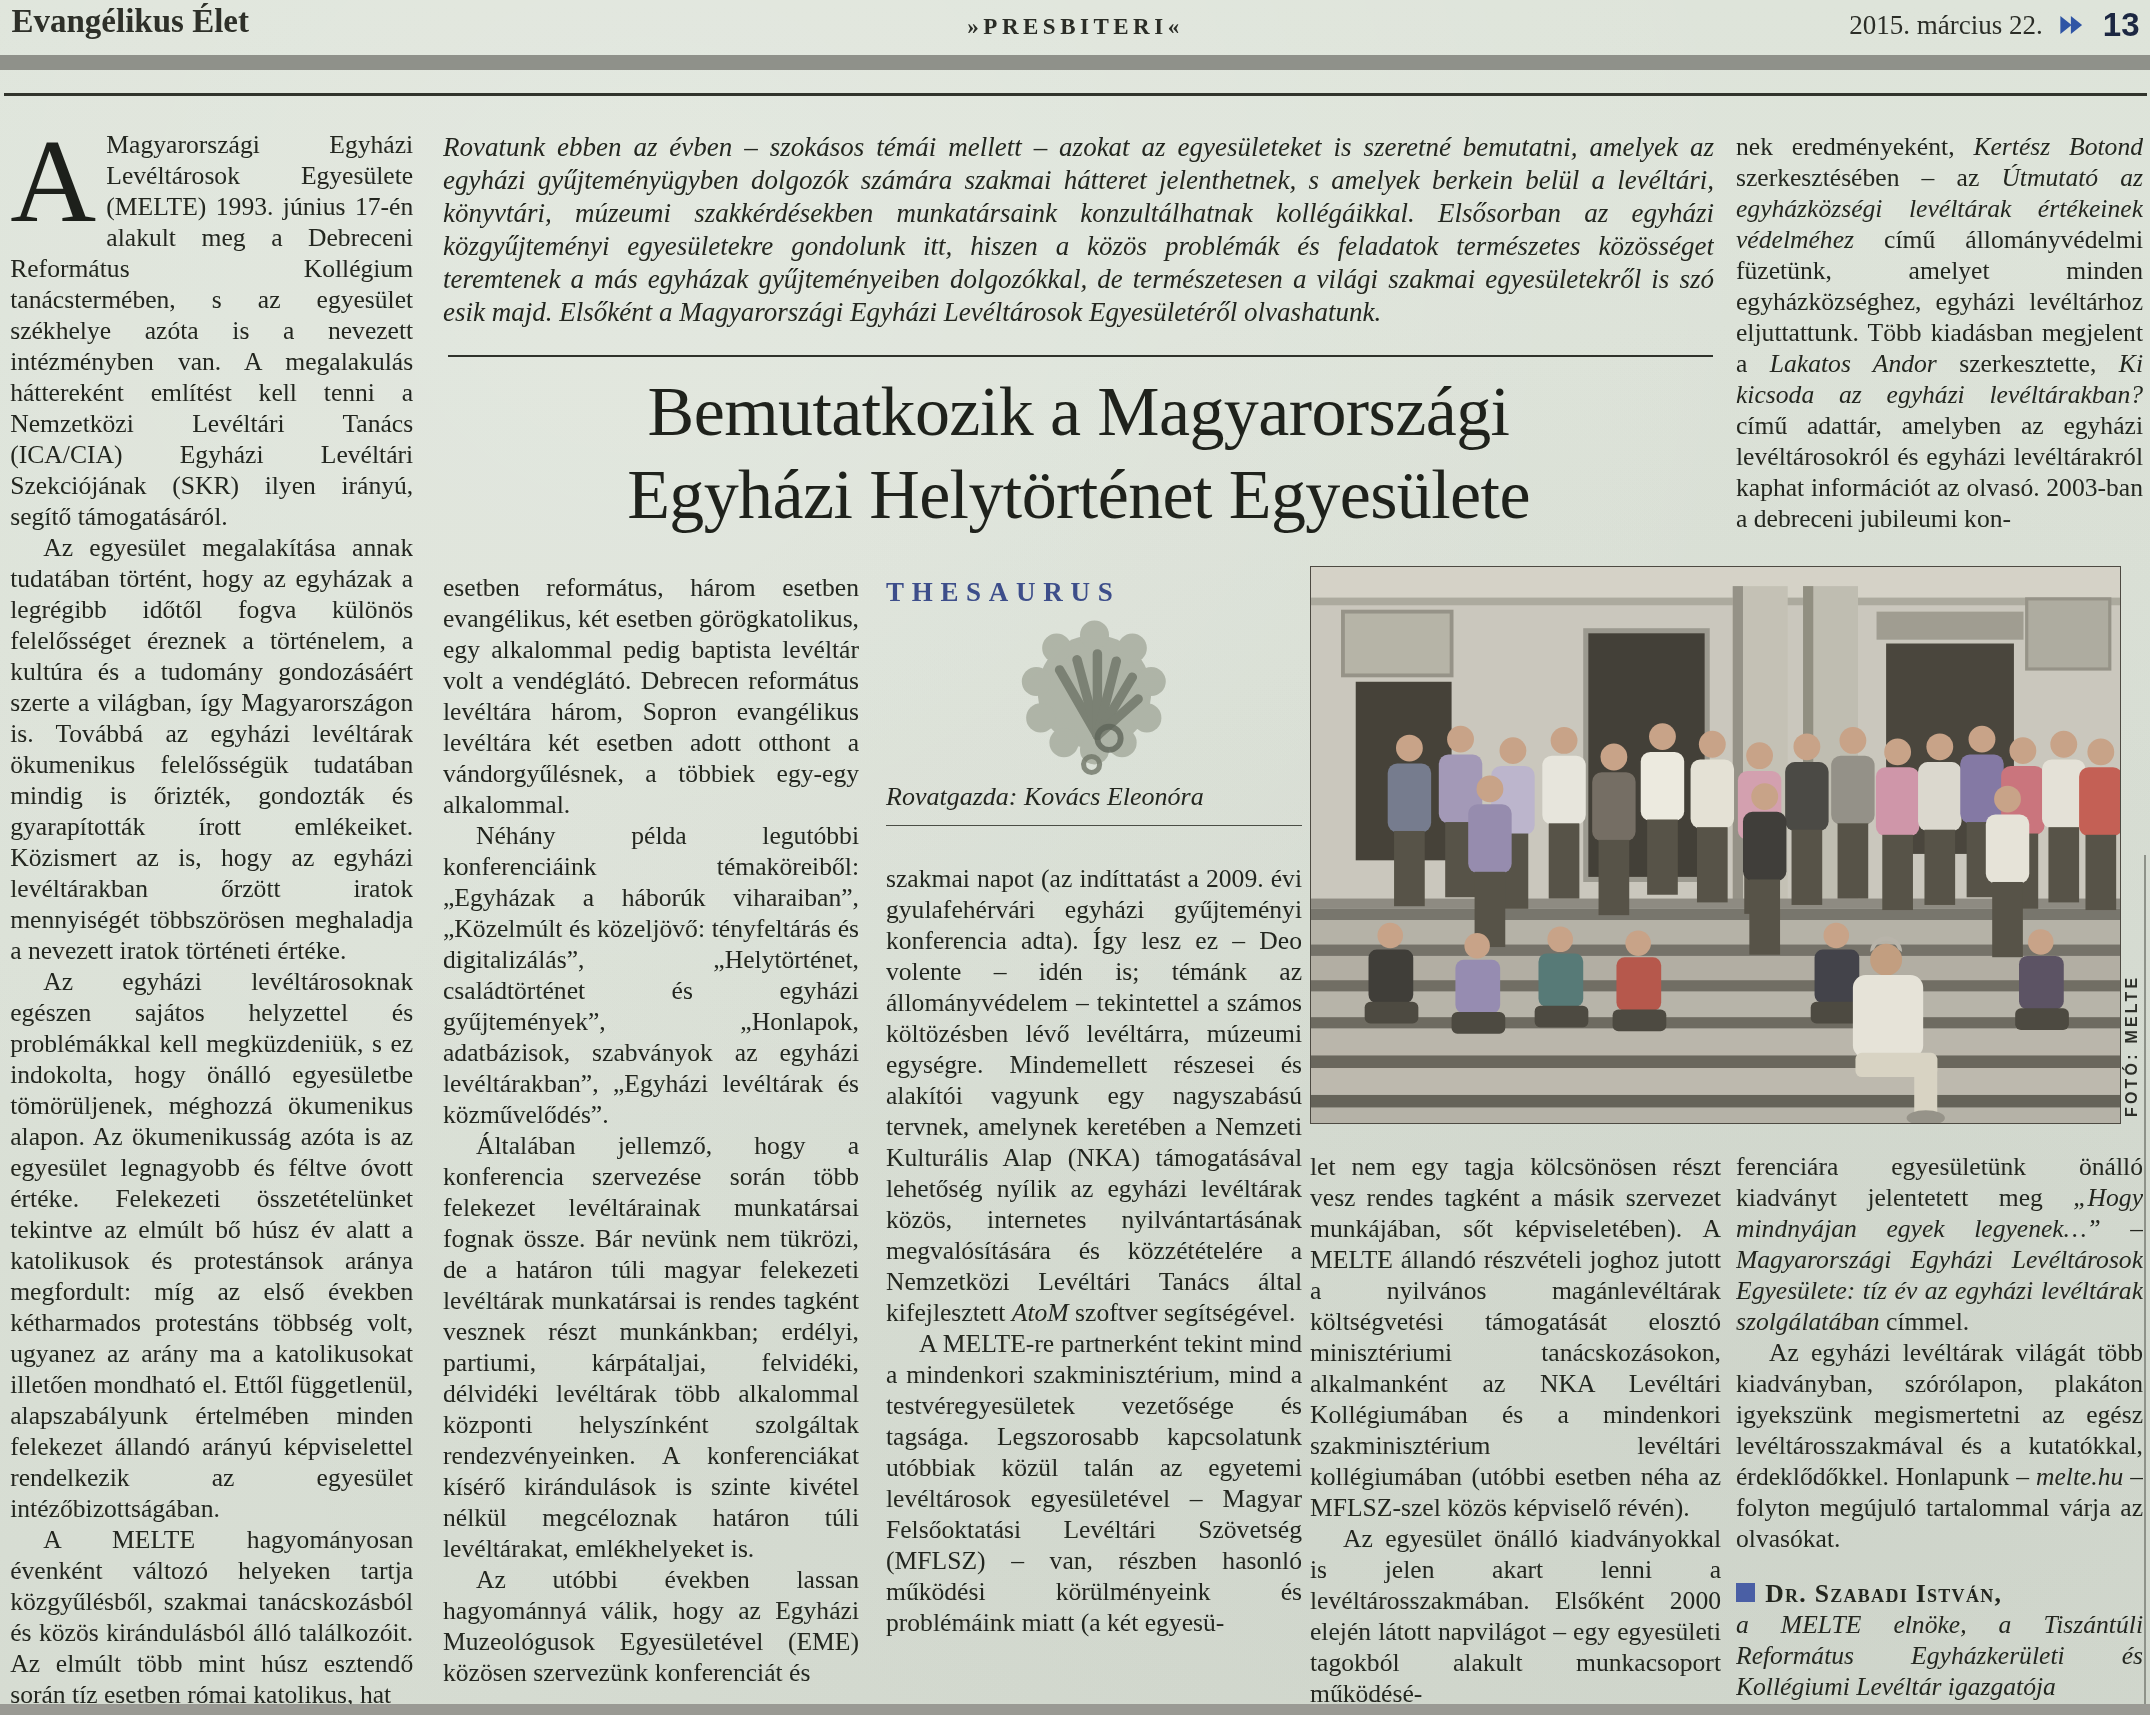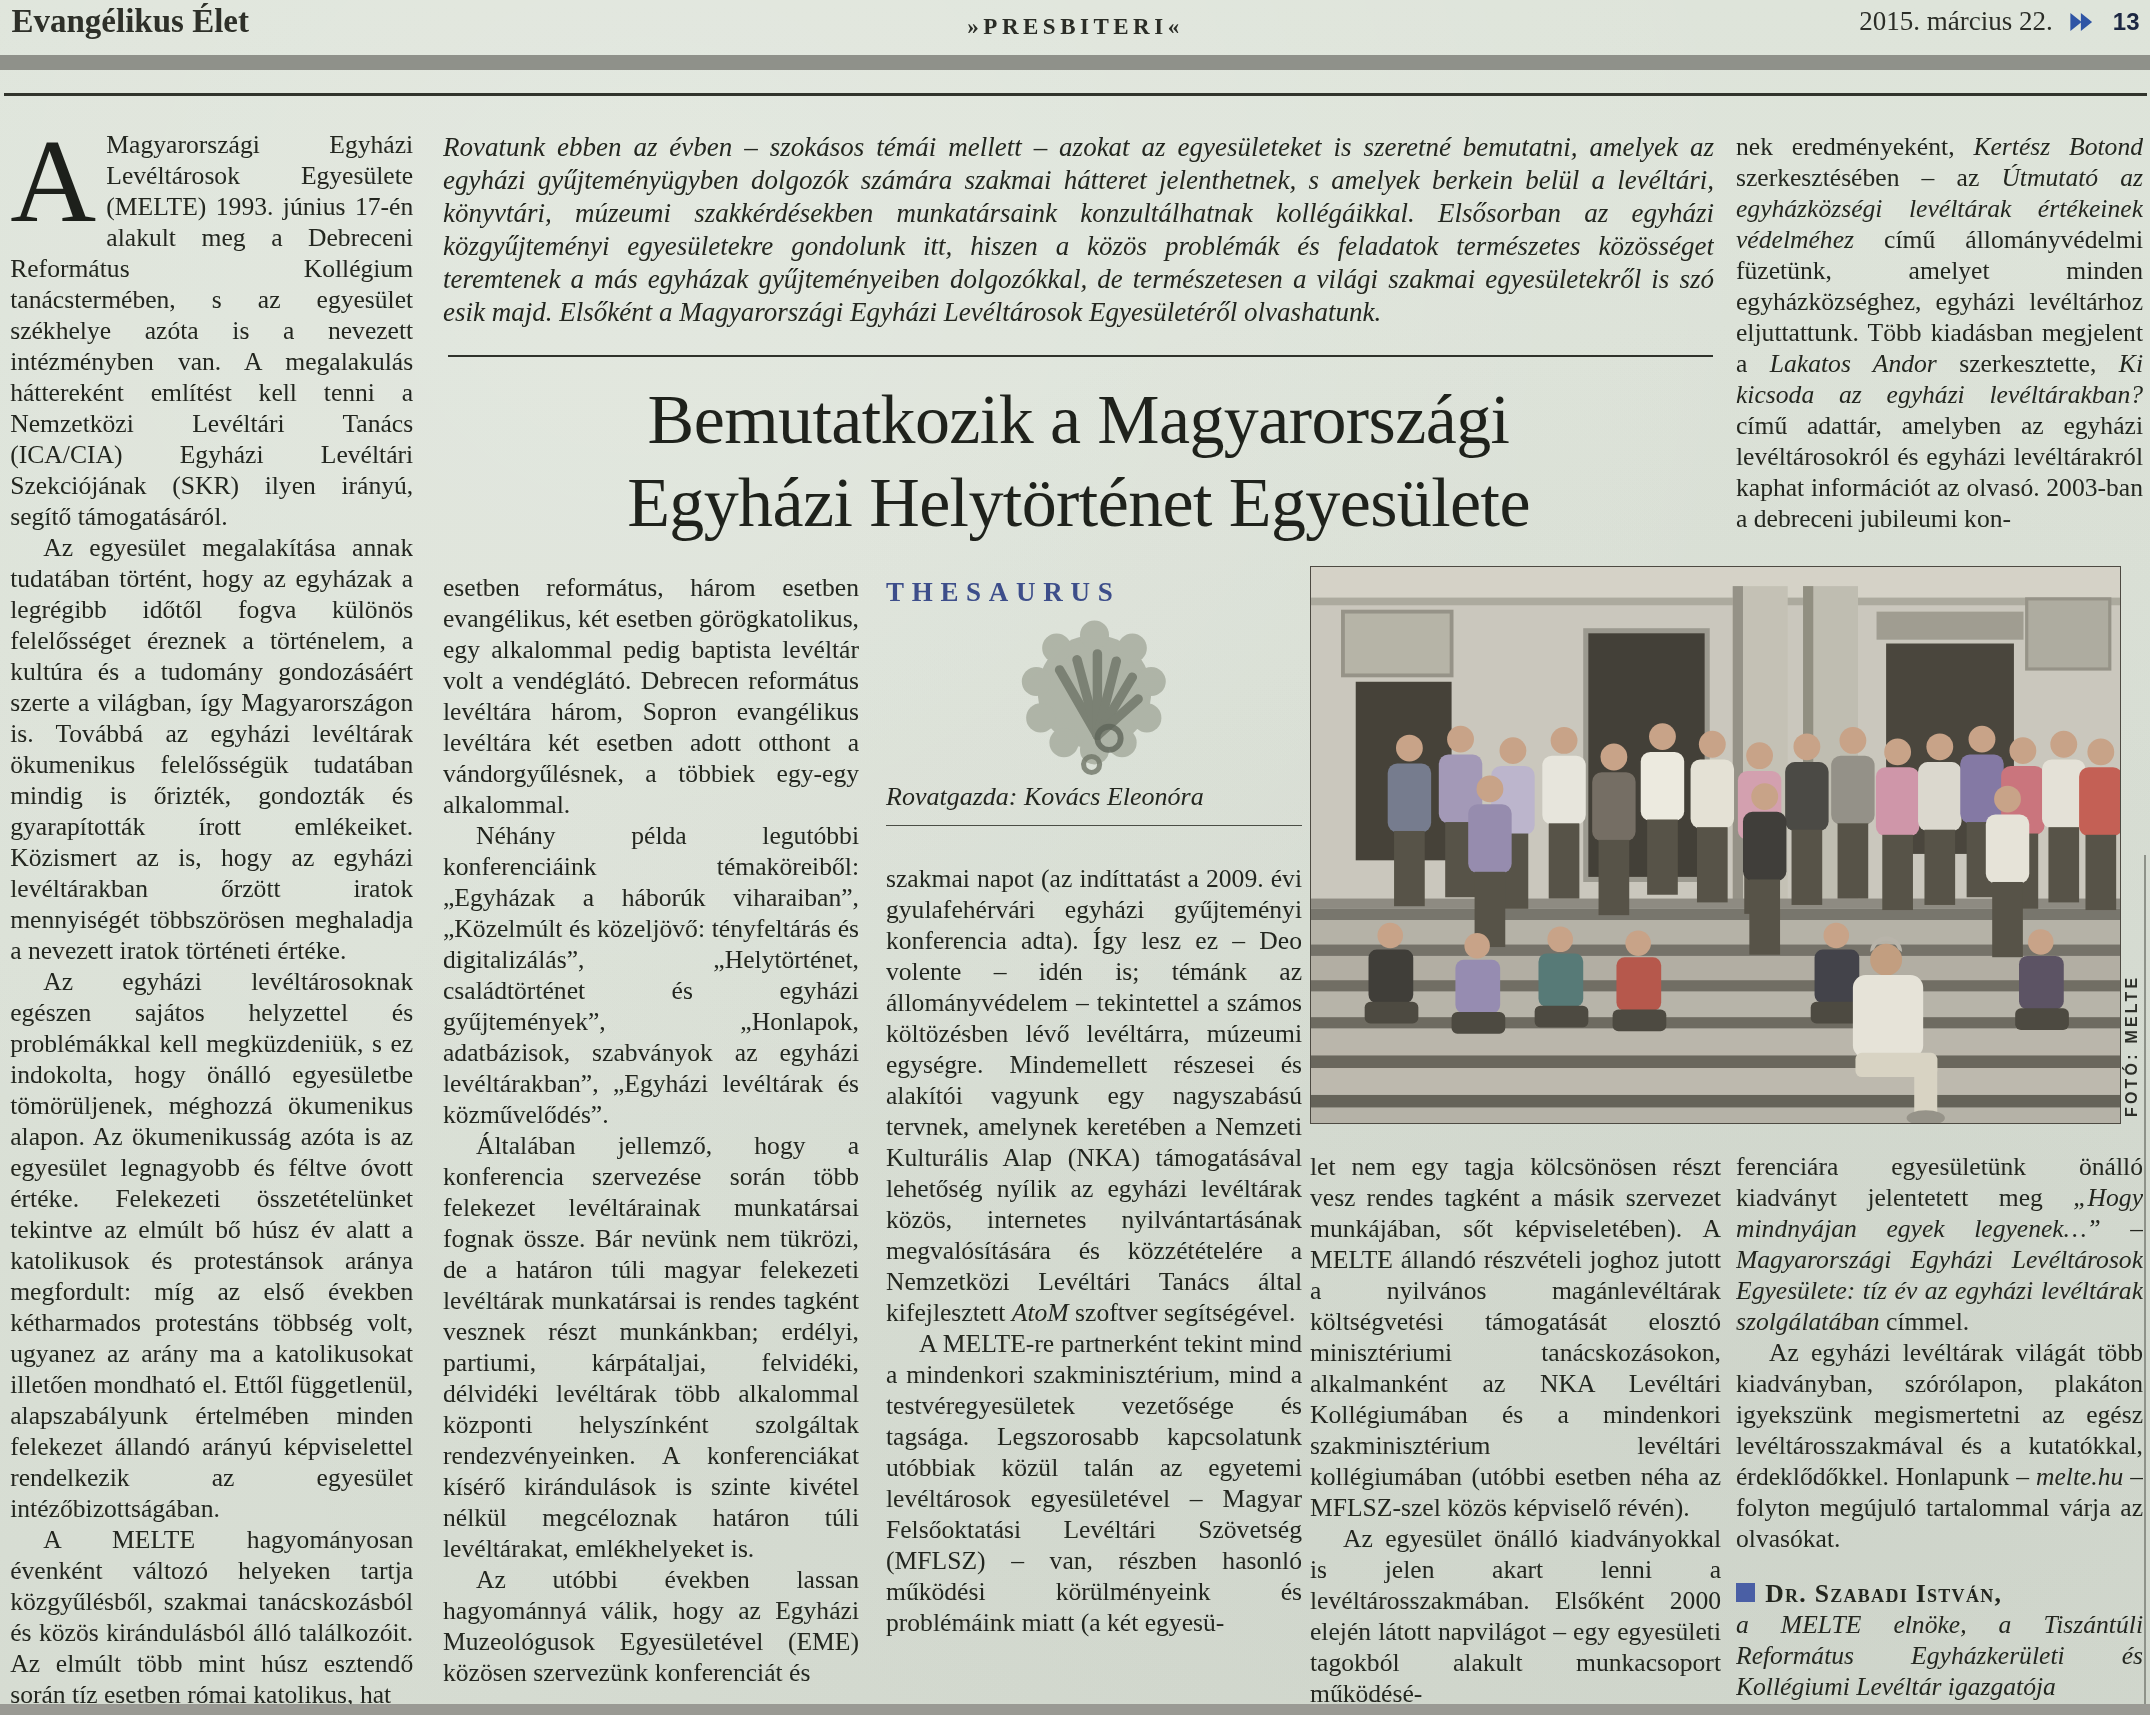--- a/index.html
+++ b/index.html
@@ -14,41 +14,41 @@
       linear-gradient(180deg,#dee4da 0%,#dbe1d7 55%,#d6dcd2 100%);
   }
   
   .page-header{position:absolute;left:0;top:0;width:100%;height:54px;}
   .masthead{position:absolute;left:11.5px;top:2.6px;font-size:33px;font-weight:600;letter-spacing:0;color:#2e3029;}
   .section-label{position:absolute;left:50%;top:14px;transform:translateX(-50%);
     font-size:23px;font-weight:700;letter-spacing:4.5px;color:#2b2d27;}
   .date-group{position:absolute;right:11.5px;top:6.4px;display:flex;align-items:center;gap:16px;}
   .date{font-size:27px;color:#2b2d27;}
   .arrow-icon{width:28px;height:22px;display:block;}
-  .pageno{font-family:"Liberation Sans",sans-serif;font-weight:700;font-size:24px;color:#1c2742;}
+  .pageno{font-family:"Liberation Sans",sans-serif;font-weight:700;font-size:33px;color:#1c2742;}
   .band{position:absolute;left:0;top:55px;width:100%;height:14.7px;background:#8f918a;}
   .rule-top{position:absolute;left:3.8px;top:93px;width:2143px;height:2.6px;background:#31342c;}
   
   .col, .colflow{
     text-align:justify;font-size:25.6px;line-height:31px;color:#23261f;
     overflow:hidden;
   }
   .col{position:absolute;}
   .col p, .colflow p{margin:0;text-indent:33px;}
   .col p:first-child, .colflow p:first-child{text-indent:0;}
   #col1 p:first-child::first-letter{
     float:left;font-size:119px;line-height:95px;padding:5.1px 10.2px 0 0;color:#1d201b;
   }
   
   .lede{position:absolute;left:443px;top:131px;width:1271px;height:223px;overflow:hidden;
     font-style:italic;font-size:27px;line-height:33px;text-align:justify;color:#23261f;}
   .lede p{margin:0;text-indent:0;}
   .title-rule{position:absolute;left:448px;top:355px;width:1265px;height:1.9px;background:#2f322b;}
   .article-title{position:absolute;left:443px;top:370px;width:1271px;text-align:center;
-    font-size:70px;line-height:83px;color:#1f221c;letter-spacing:-0.6px;margin-top:8px;}
+    font-size:70px;line-height:83px;color:#1f221c;letter-spacing:-0.6px;}
   
   .thesaurus-block{position:absolute;left:886px;top:569px;width:416px;text-align:left;}
   .rubric{font-size:27px;font-weight:700;letter-spacing:7.7px;color:#3d4e8a;margin-top:7.7px;}
   .shell{display:block;margin:11.5px auto 2.6px auto;width:147px;height:160px;}
   .rovatgazda{font-style:italic;font-size:26px;color:#23261f;margin-top:1.3px;}
   .rubric-rule{height:1.9px;background:#4a4d45;margin-top:12.8px;}
   
   #col1{left:10.2px;top:129px;width:403px;height:1583px;}
   #col2{left:443px;top:572px;width:416px;height:1140px;}
   #col3{left:886px;top:863px;width:416px;height:848px;}

